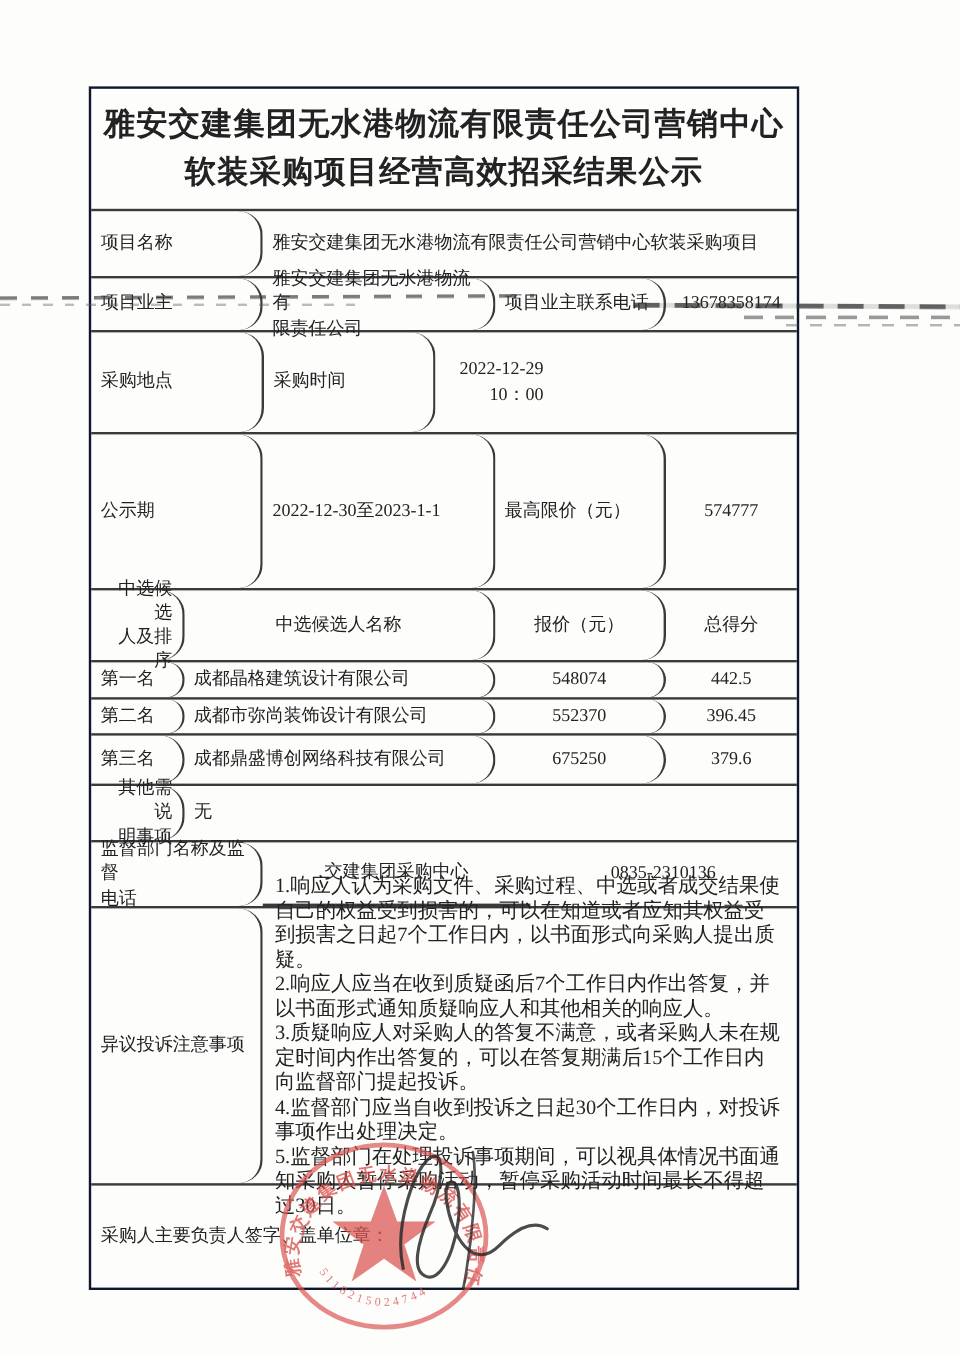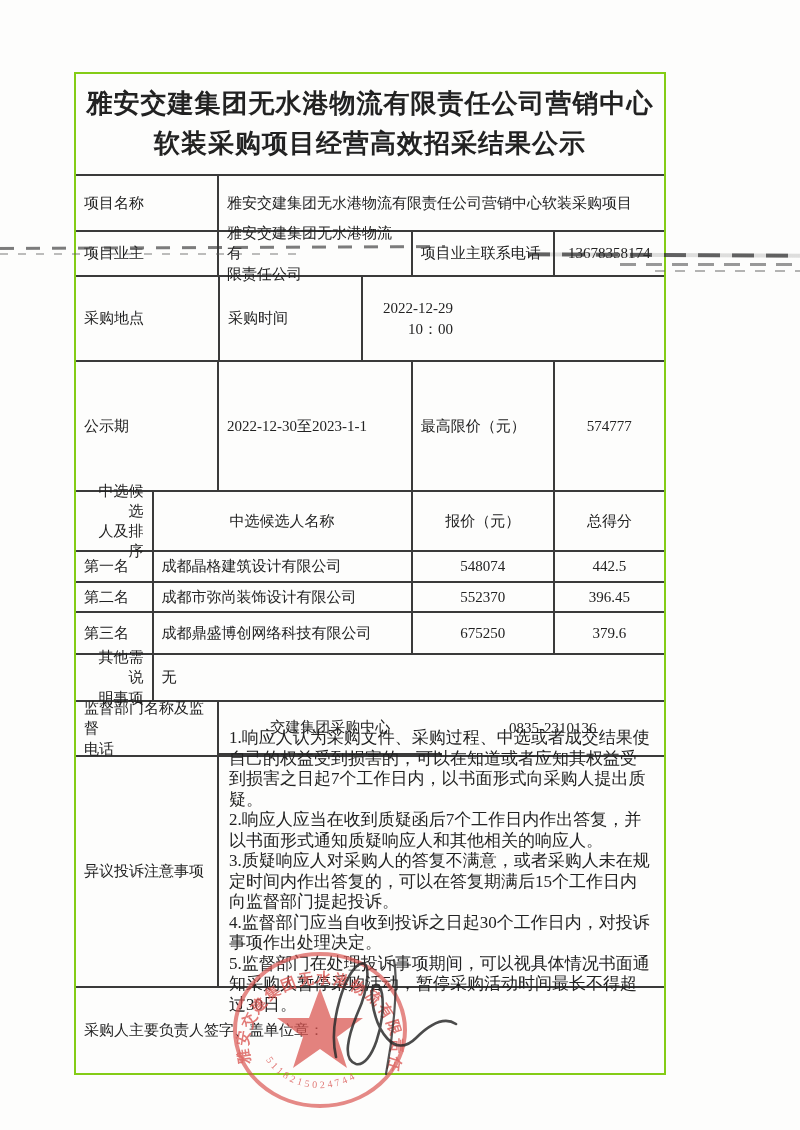--- a/index.html
+++ b/index.html
@@ -3,26 +3,26 @@
 <meta charset="utf-8">
 <style>
   html,body{margin:0;padding:0;}
   body{
     width:800px;height:1130px;position:relative;background:#fdfdfc;
     font-family:"Liberation Serif","DejaVu Serif",serif;color:#222;
     overflow:hidden;
   }
   .doc-table{
     position:absolute;left:74px;top:72px;width:592px;
-    border:2px solid #84cc16;box-sizing:border-box;background:transparent;
+    border:2px solid #0f172a;box-sizing:border-box;background:transparent;
   }
   .row{display:flex;border-bottom:2px solid #3a3a3a;box-sizing:border-box;}
   .row:last-child{border-bottom:none;}
   .cell{box-sizing:border-box;border-right:2px solid #3a3a3a;display:flex;align-items:center;
-        padding:3px 8px;font-size:15px;line-height:1.35;}
+        padding:3px 8px;font-size:15px;line-height:1.35;border-radius:20px;}
   .cell:last-child{border-right:none;}
   .pre{white-space:pre-line;}
   .center{justify-content:center;text-align:right;}
   .title-box{height:100px;display:flex;flex-direction:column;justify-content:center;
      text-align:center;font-weight:bold;font-size:26px;line-height:40px;letter-spacing:1px;}
   .h-r1{height:56px}.h-r2{height:45px}.h-r3{height:85px}.h-r4{height:130px}
   .h-ch{height:60px}.h-c1{height:31px}.h-c2{height:30px}.h-c3{height:42px}
   .h-other{height:47px}.h-sup{height:55px}.h-obj{height:231px}.h-sig{height:85px}
   .w-label{width:144px}.w-v2{width:195px}.w-v3{width:143px}.w-v4{width:110px}
   .w-rank{width:78px}.w-name{width:261px}

